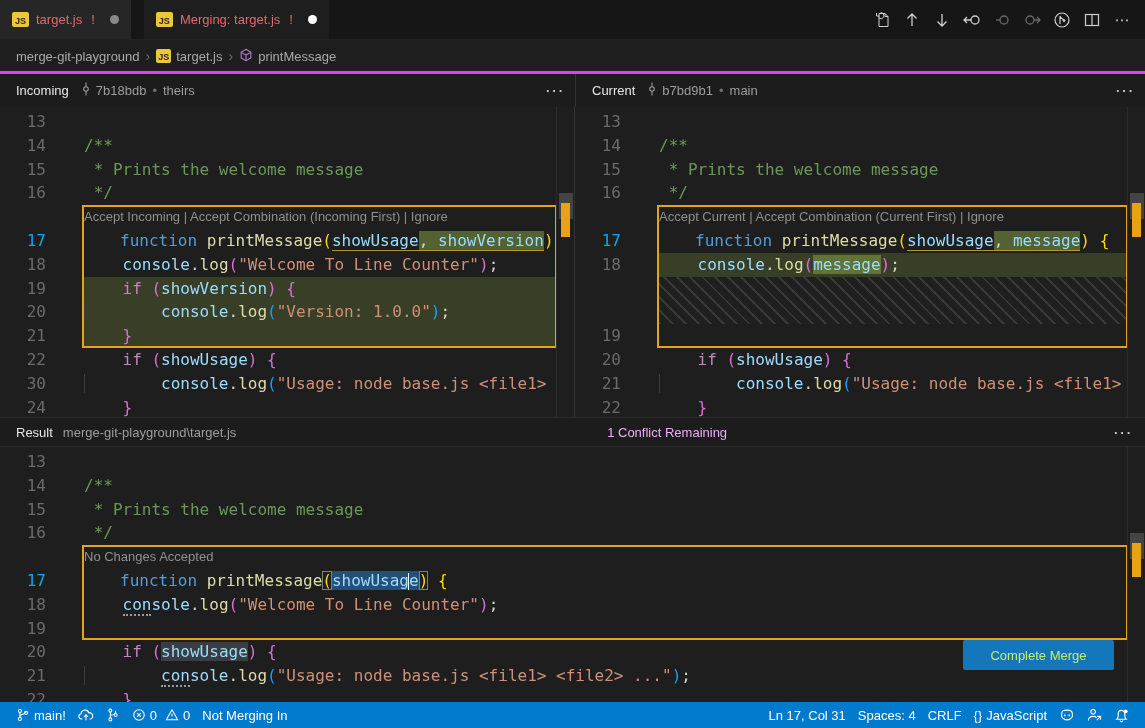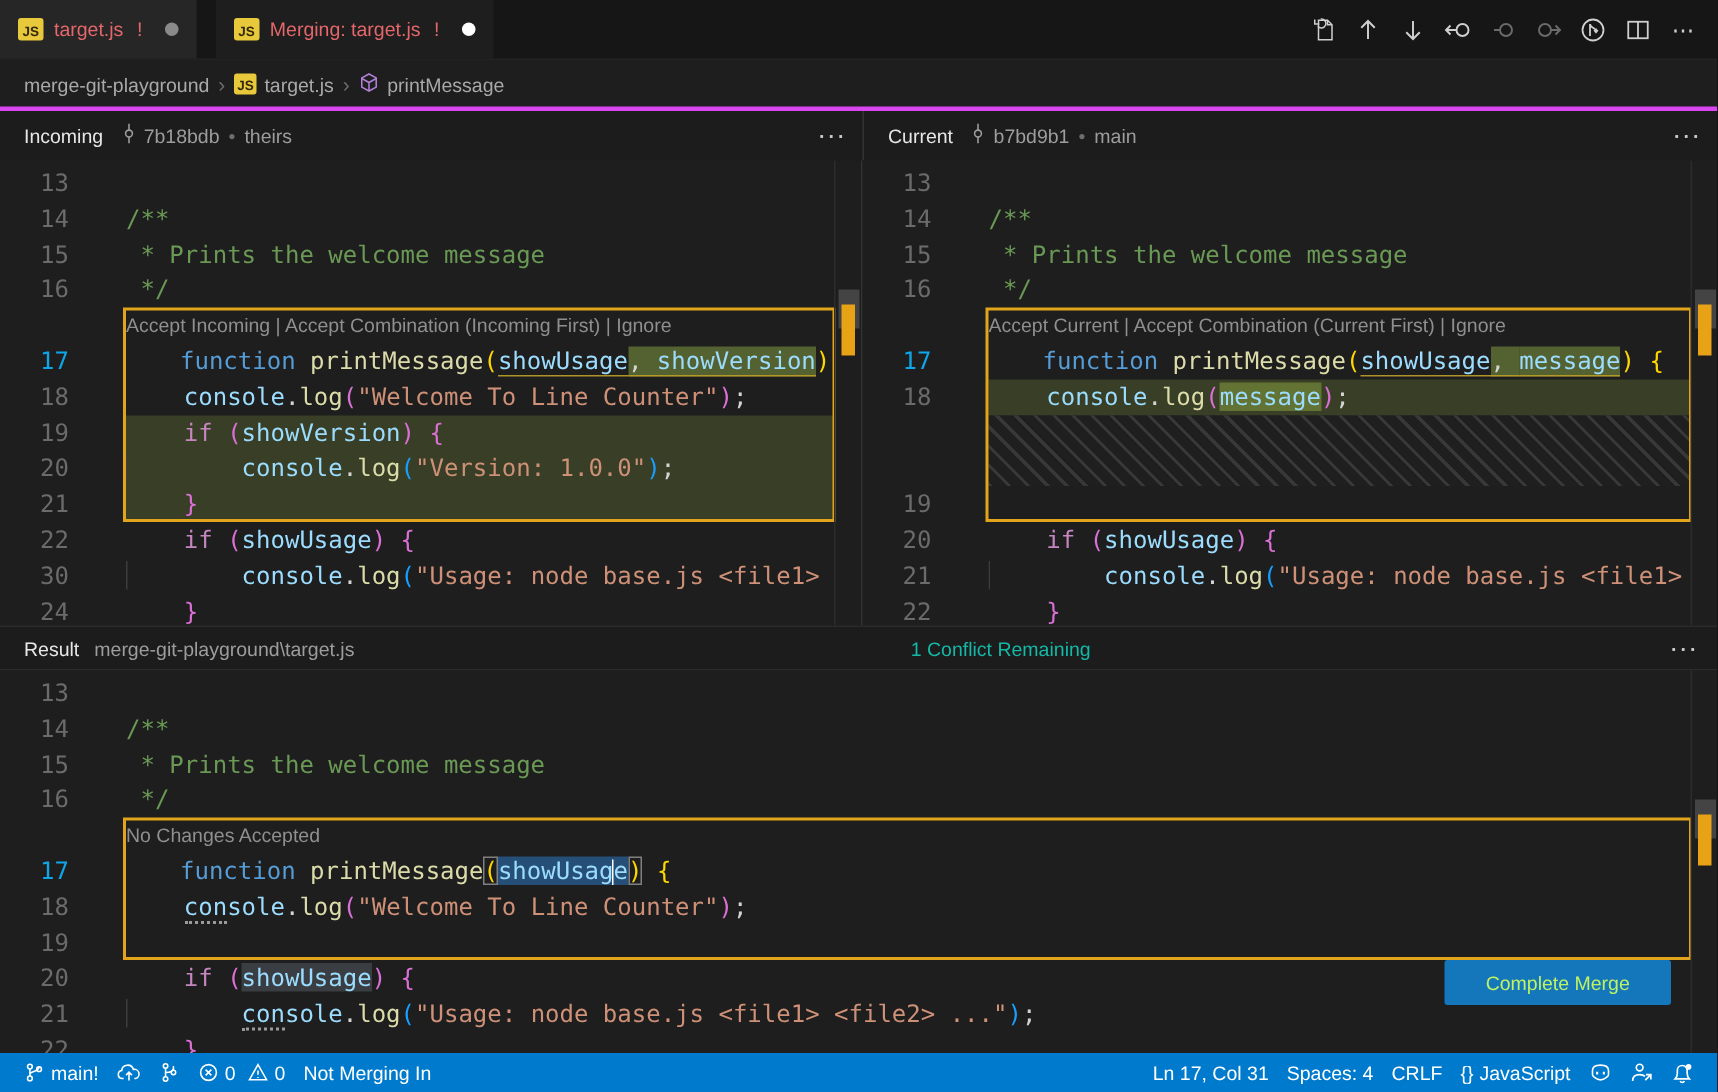--- a/index.html
+++ b/index.html
@@ -72,21 +72,21 @@
   .conflict-box { position:absolute; left:82px; right:17px; border:2px solid #e2a41b; pointer-events:none; }
   .ruler { position:absolute; top:0; bottom:0; right:0; width:18px; border-left:1px solid #2c2c2c; }
   .ruler .slider { position:absolute; left:2px; width:14px; background:rgba(140,140,140,0.35); }
   .ruler .mark { position:absolute; left:4px; width:9px; background:#e8a216; }
   
   .result-hdr { position:absolute; left:0; top:417px; width:100%; height:30px; background:#1c1c1c;
                 border-top:1px solid #2b2b2b; border-bottom:1px solid #2b2b2b;
                 display:flex; align-items:center; padding:0 12px 0 16px; font-size:13px; }
   .result-title { color:#e7e7e7; margin-right:10px; }
   .result-path { color:#9d9d9d; }
-  .conflict-count { margin-left:auto; color:#14b8a6; margin-right:16px; }
+  .conflict-count { margin-left:auto; color:#f0abfc; margin-right:16px; }
   
   .complete-merge { position:absolute; right:31px; top:640px; width:151px; height:30px;
                     background:#1476bb; color:#bef264; border:none; border-radius:2px;
                     font-family:"Liberation Sans", sans-serif; font-size:13px; cursor:pointer; }
   
   .statusbar { position:absolute; left:0; bottom:0; width:100%; height:26px; background:#007acc;
                color:#ffffff; display:flex; align-items:center; font-size:13px; padding:0 10px; }
   .sb-item { display:flex; align-items:center; gap:4px; padding:0 6px; height:100%; cursor:pointer; }
   .sb-right { margin-left:auto; display:flex; align-items:center; }
   .sb-item svg { display:block; }

